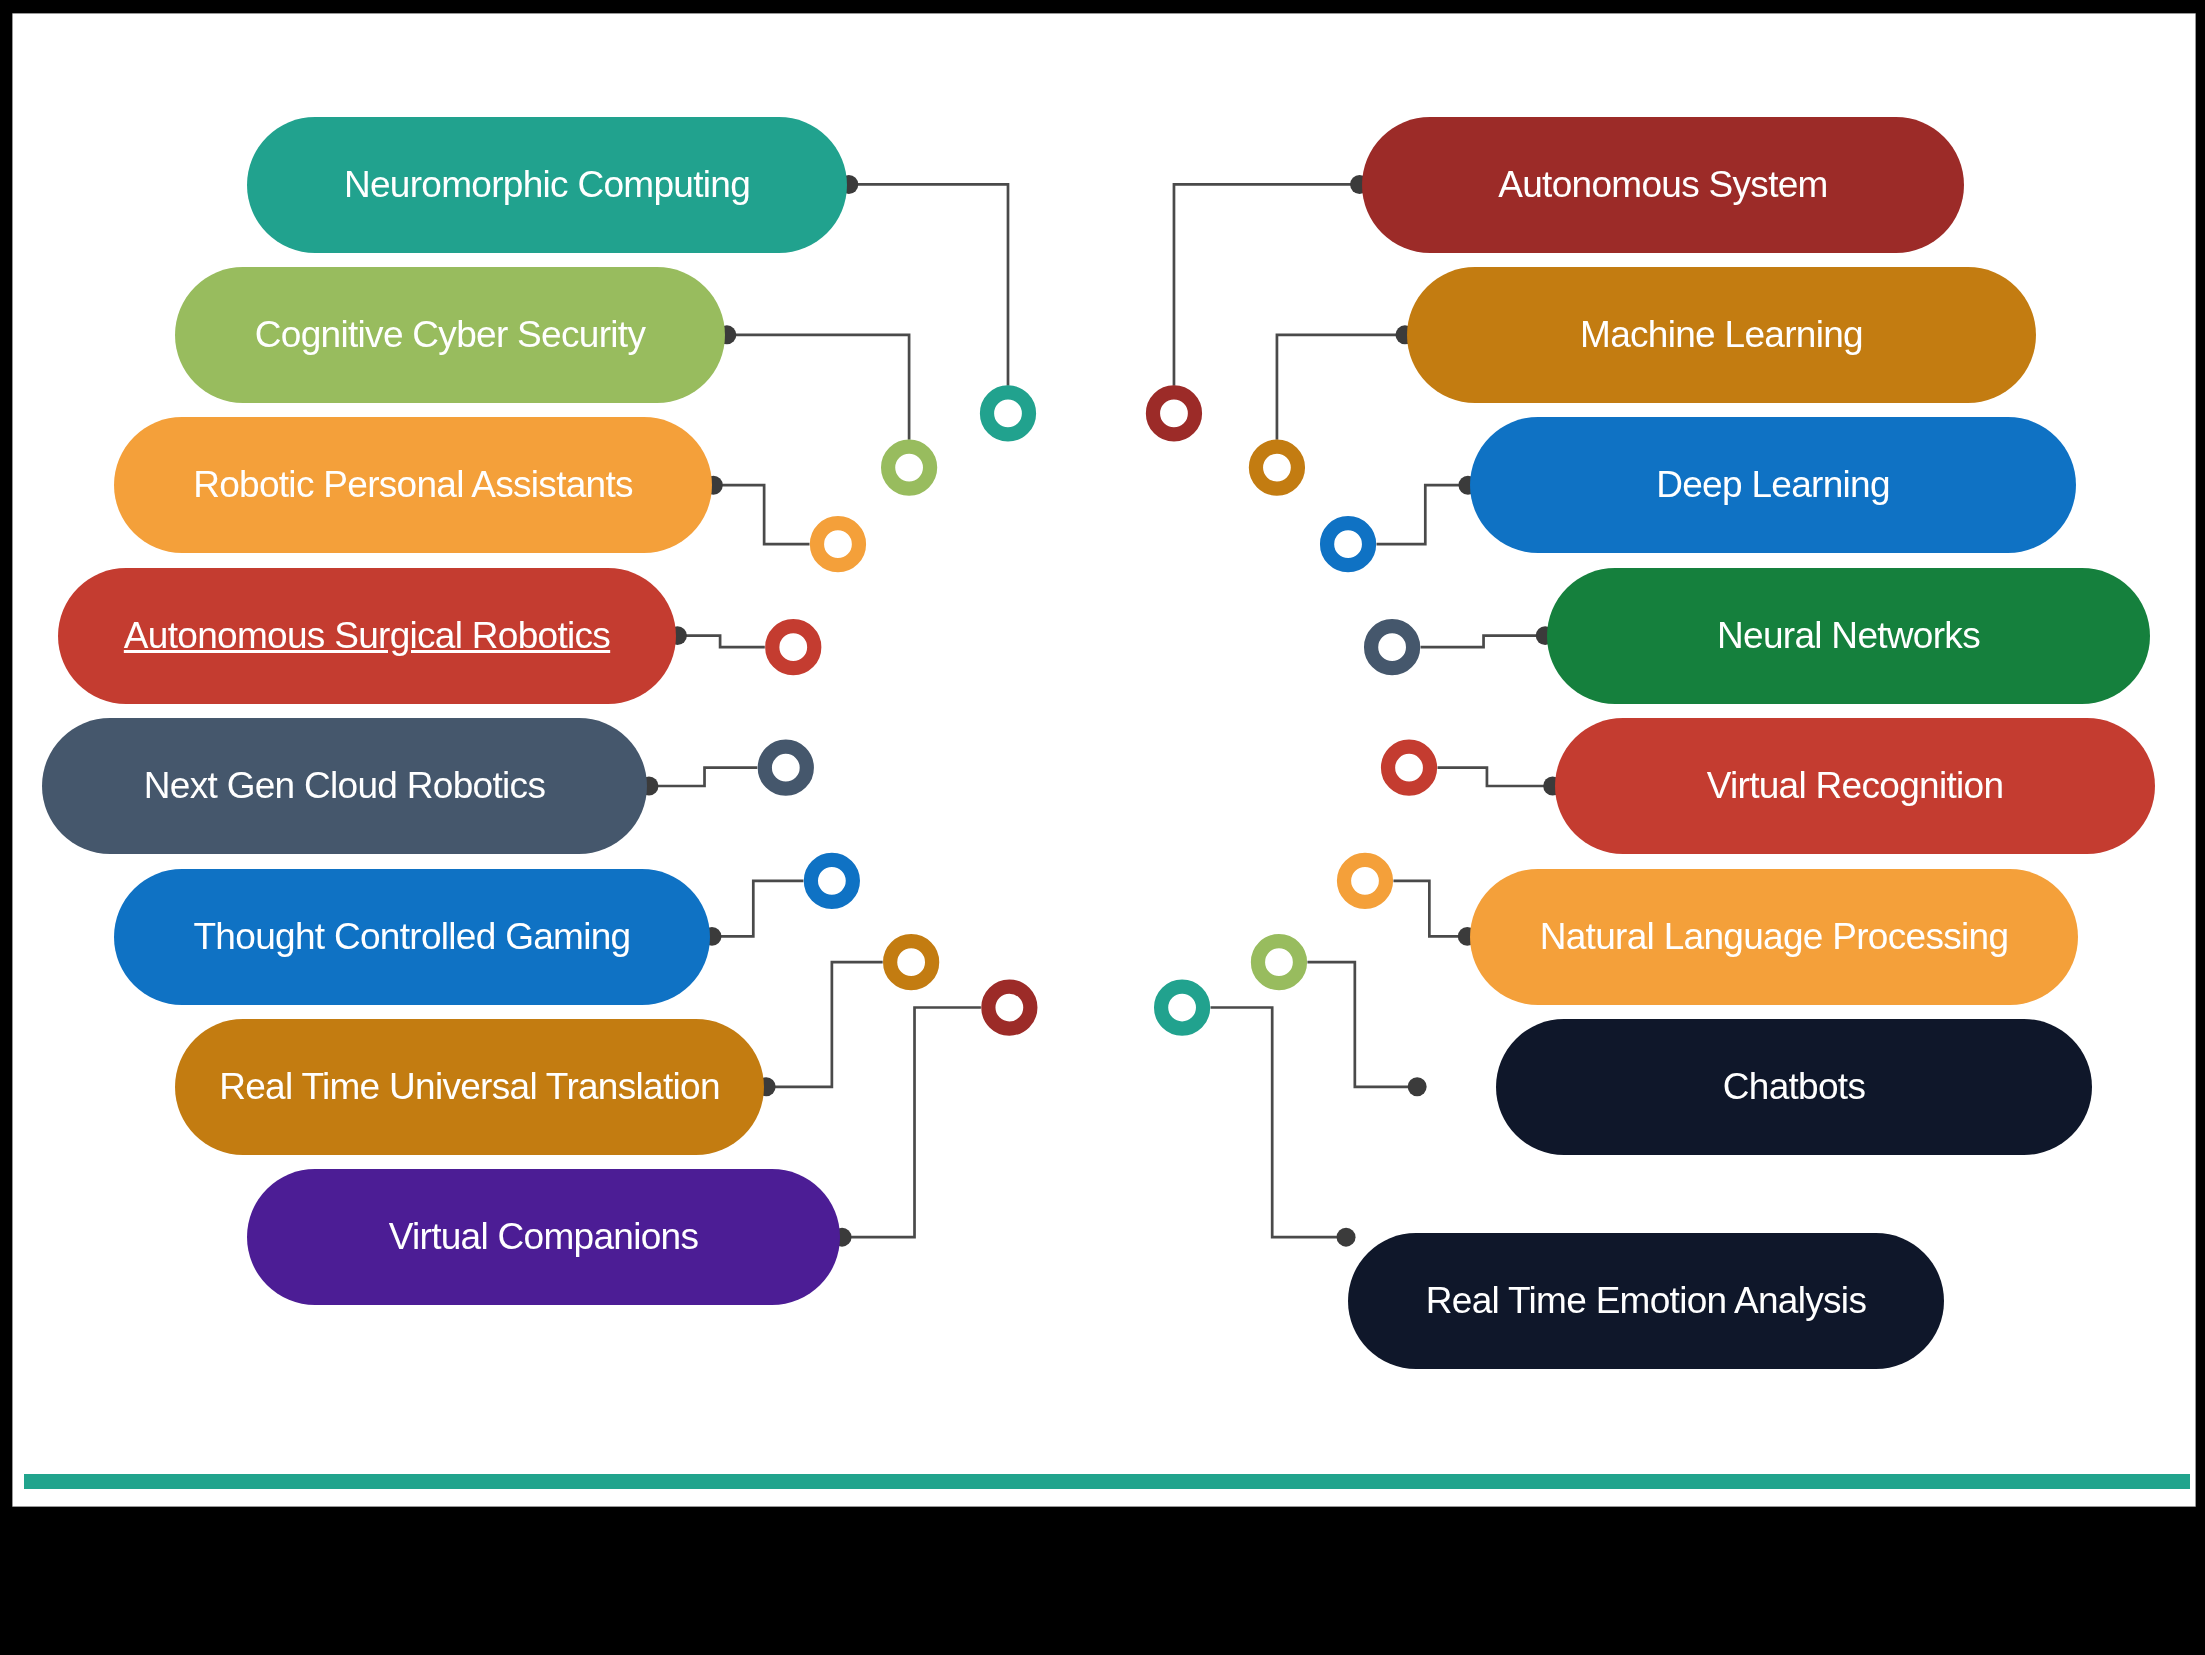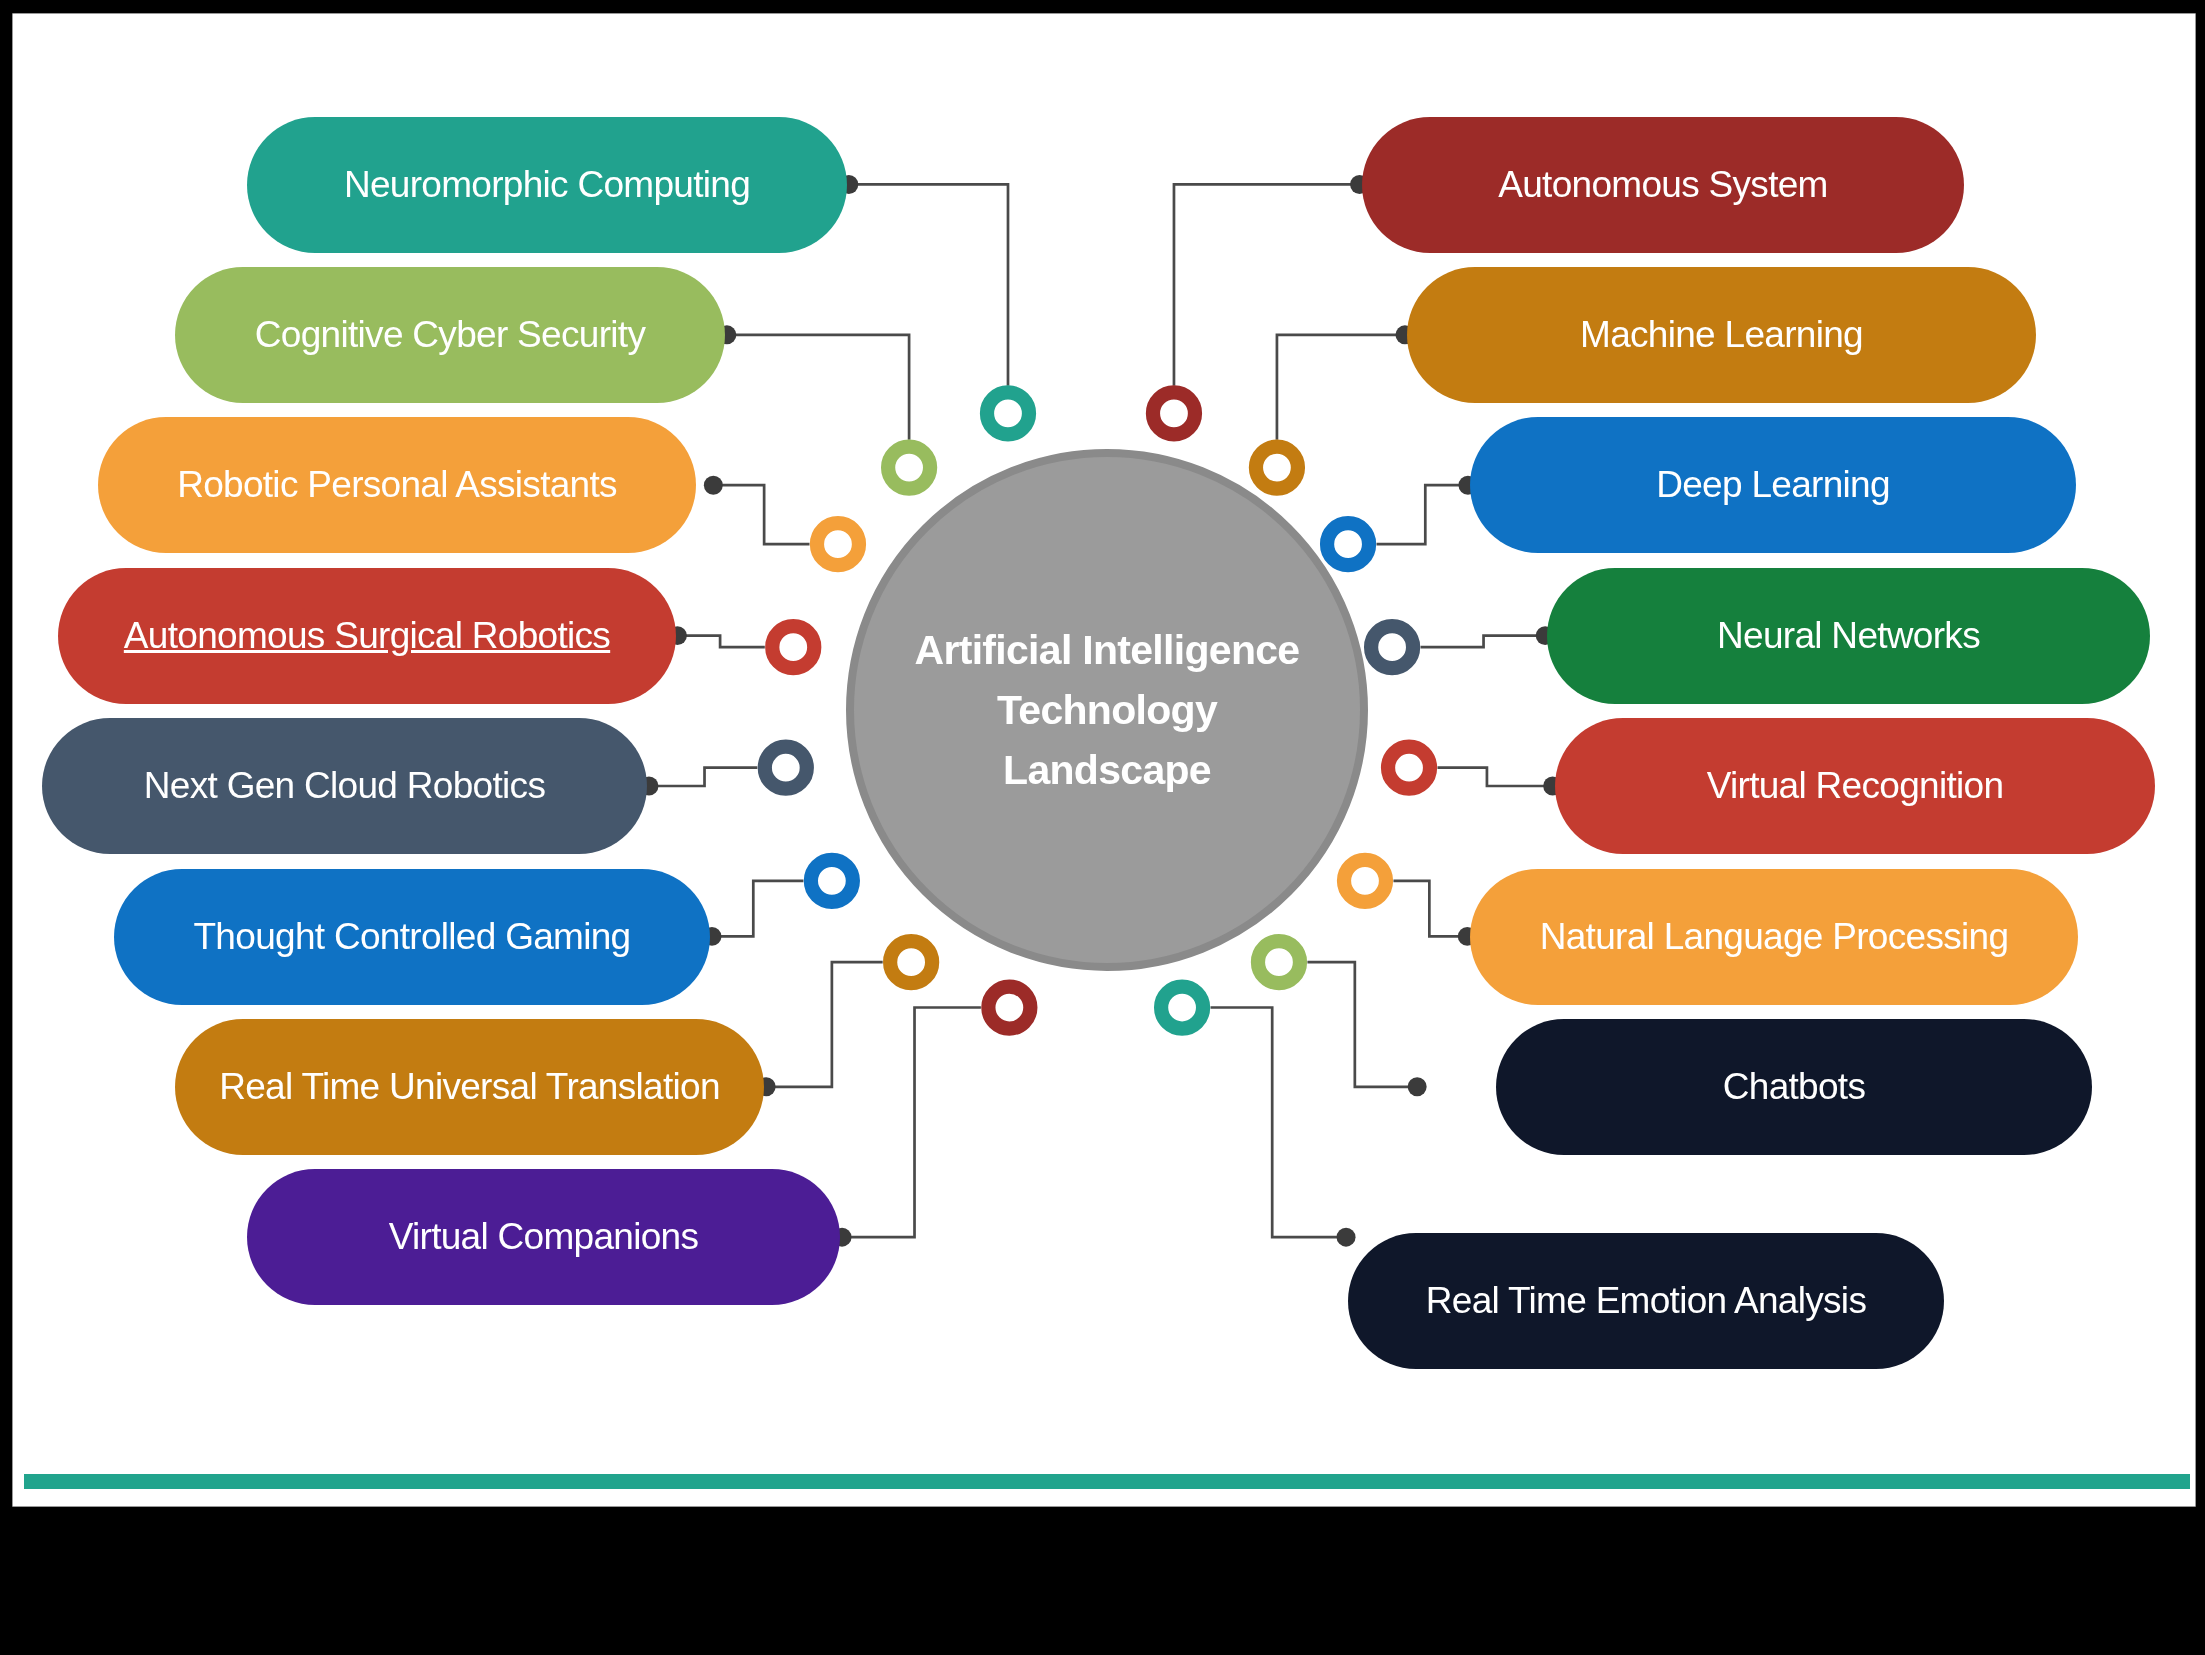--- a/index.html
+++ b/index.html
@@ -128,34 +128,29 @@
       <circle cx="2015" cy="1300" r="31" fill="#ffffff" stroke="#f4a03a" stroke-width="21"></circle>
       <circle cx="2166" cy="1382" r="14" fill="#3b3b3b"></circle>
       <polyline points="2092,1604 2000,1604 2000,1420 1930,1420" fill="none" stroke="#4a4a4a" stroke-width="4"></polyline>
       <circle cx="1888" cy="1420" r="31" fill="#ffffff" stroke="#98bc5e" stroke-width="21"></circle>
       <circle cx="2092" cy="1604" r="14" fill="#3b3b3b"></circle>
       <polyline points="1987,1826 1878,1826 1878,1487 1787,1487" fill="none" stroke="#4a4a4a" stroke-width="4"></polyline>
       <circle cx="1745" cy="1487" r="31" fill="#ffffff" stroke="#21a28e" stroke-width="21"></circle>
       <circle cx="1987" cy="1826" r="14" fill="#3b3b3b"></circle>
     </svg>
 
-  <div id="center-circle" style="background: rgb(155, 155, 155); border-color: rgb(138, 138, 138); color: rgb(255, 255, 255);">
-    <div class="title-line">Artificial Intelligence</div>
-    <div class="title-line">Technology</div>
-    <div class="title-line">Landscape</div>
-  </div>
 
   <div id="pills">
       <div class="pill" style="left: 247px; top: 117px; width: 600px; background: rgb(33, 162, 142);">
         <span>Neuromorphic Computing</span>
       </div>
       <div class="pill" style="left: 175px; top: 267px; width: 550px; background: rgb(152, 188, 94);">
         <span>Cognitive Cyber Security</span>
       </div>
-      <div class="pill" style="left: 98px; top: 417px; width: 598px; background: rgb(244, 160, 58);">
+      <div class="pill" style="left: 114px; top: 417px; width: 598px; background: rgb(244, 160, 58);">
         <span>Robotic Personal Assistants</span>
       </div>
       <div class="pill" style="left: 58px; top: 568px; width: 618px; background: rgb(196, 60, 48); text-decoration: underline;">
         <span>Autonomous Surgical Robotics</span>
       </div>
       <div class="pill" style="left: 42px; top: 718px; width: 605px; background: rgb(69, 87, 108);">
         <span>Next Gen Cloud Robotics</span>
       </div>
       <div class="pill" style="left: 114px; top: 869px; width: 596px; background: rgb(15, 114, 196);">
         <span>Thought Controlled Gaming</span>

